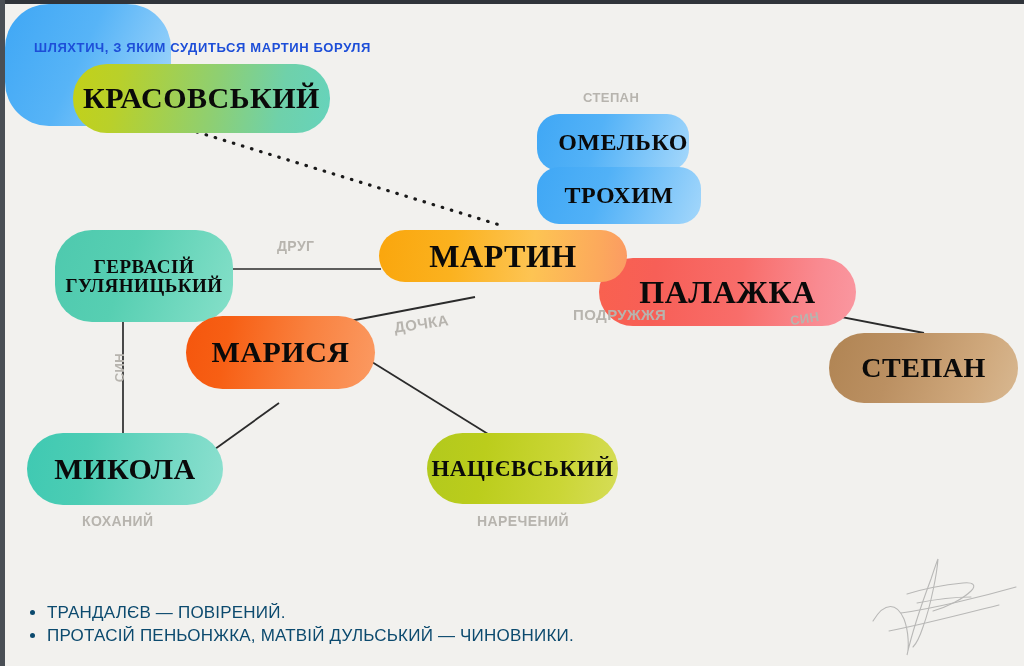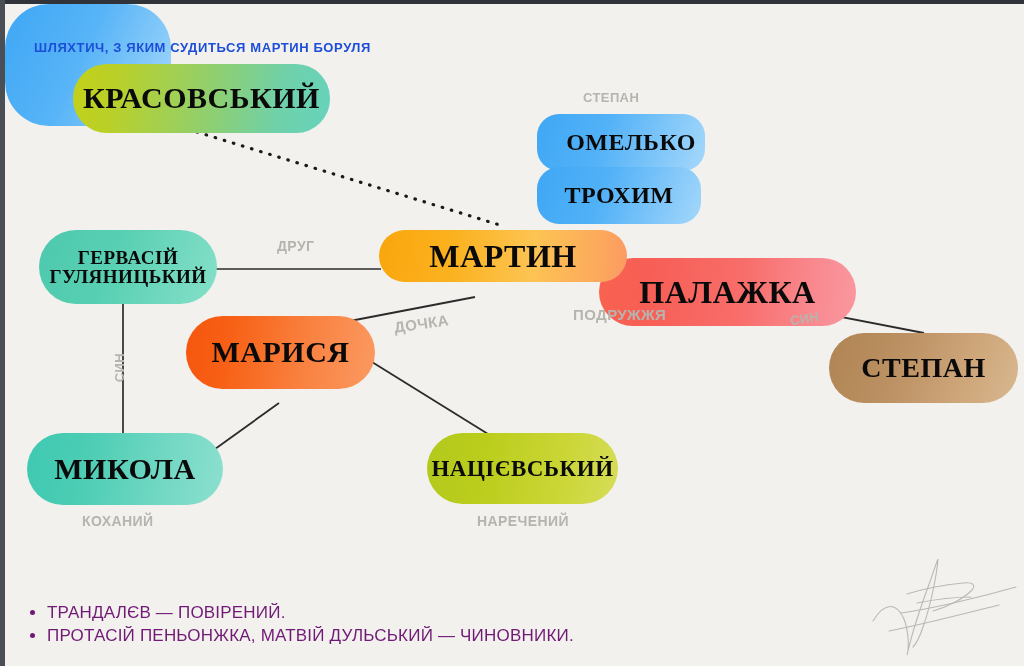--- a/index.html
+++ b/index.html
@@ -49,31 +49,31 @@
     color:#1d4ed8;
     font-weight:700;
     letter-spacing:.6px;
     white-space:nowrap;
     z-index:6;
   }
 
   
   #n-krasovskyi{left:68px;top:60px;width:257px;height:69px;border-radius:34px;font-size:30px;
     background:linear-gradient(100deg,#c3d118 0%,#b9d02a 18%,#8ecf72 55%,#6fd1aa 80%,#66d3bc 100%);}
-  #n-omelko{left:532px;top:110px;width:168px;height:57px;border-radius:22px;font-size:24px;
+  #n-omelko{left:532px;top:110px;width:152px;height:57px;border-radius:22px;font-size:24px;
     background:linear-gradient(110deg,#3fa7f5 0%,#53b2f7 40%,#a6d8fb 100%);z-index:6;padding-left:20px;}
   #n-trokhym{left:532px;top:163px;width:164px;height:57px;border-radius:22px;font-size:24px;
     background:linear-gradient(110deg,#3fa7f5 0%,#51b1f7 40%,#a4d7fb 100%);z-index:6;}
   #n-omelko-bg{left:518px;top:104px;width:166px;height:122px;border-radius:44px;
     background:linear-gradient(115deg,#3fa7f5 0%,#57b4f7 45%,#a8d9fb 100%);z-index:4;}
   #n-martin{left:374px;top:226px;width:248px;height:52px;border-radius:34px;font-size:32px;
     background:linear-gradient(95deg,#faa60d 0%,#fbb21f 30%,#fdc453 62%,#fca95c 88%,#fb9a63 100%);z-index:5;}
   #n-palazhka{left:594px;top:226px;width:257px;height:68px;border-radius:34px;font-size:32px;
     background:linear-gradient(95deg,#f9614f 0%,#f75f57 22%,#f86d6a 55%,#f98b92 85%,#fa97a0 100%);z-index:4;margin-top:28px;}
-  #n-hervasiy{left:34px;top:226px;width:178px;height:74px;border-radius:37px;font-size:19px;
+  #n-hervasiy{left:50px;top:226px;width:178px;height:92px;border-radius:37px;font-size:19px;
     background:linear-gradient(110deg,#4ec9ae 0%,#57cfb2 40%,#86e0c9 100%);}
   #n-marysia{left:181px;top:312px;width:189px;height:73px;border-radius:37px;font-size:30px;
     background:linear-gradient(100deg,#f5560d 0%,#f75f14 22%,#f9813f 62%,#fb9a62 100%);}
   #n-stepan{left:824px;top:329px;width:189px;height:70px;border-radius:35px;font-size:28px;
     background:linear-gradient(110deg,#b08453 0%,#bb9062 35%,#cfa87c 75%,#d8b891 100%);}
   #n-mykola{left:22px;top:429px;width:196px;height:72px;border-radius:36px;font-size:30px;
     background:linear-gradient(100deg,#3fc9b2 0%,#4ccdb4 30%,#73d8c4 70%,#8ce0cf 100%);}
   #n-natsiyevskyi{left:422px;top:429px;width:191px;height:71px;border-radius:36px;font-size:23px;
     background:linear-gradient(100deg,#b2c91d 0%,#bbcd1c 30%,#cbd636 70%,#d6dd58 100%);}
 
@@ -84,21 +84,21 @@
   #l-podruzhzhia{left:568px;top:302px;font-size:15px;}
   #l-syn-right{left:785px;top:307px;font-size:13px;transform:rotate(-9deg);}
   #l-syn-left{left:100px;top:356px;font-size:13px;transform:rotate(-90deg);}
   #l-kokhanyi{left:77px;top:509px;font-size:14px;}
   #l-narechenyi{left:472px;top:509px;font-size:14px;}
   #c-shliakhtych{left:29px;top:36px;font-size:13px;}
 
   #notes{
     position:absolute;left:18px;top:598px;
     font-family:"Liberation Sans",sans-serif;
-    font-size:17px;color:#701a75;font-weight:400;
+    font-size:17px;color:#0c4a6e;font-weight:400;
     letter-spacing:.2px;z-index:7;
   }
   #notes ul{margin:0;padding-left:24px;list-style:disc;}
   #notes li{line-height:1.35;font-stretch:condensed;}
 
   #signature{position:absolute;left:866px;top:545px;width:150px;height:110px;z-index:7;opacity:.55;}
 </style>
 </head>
 <body>
 

